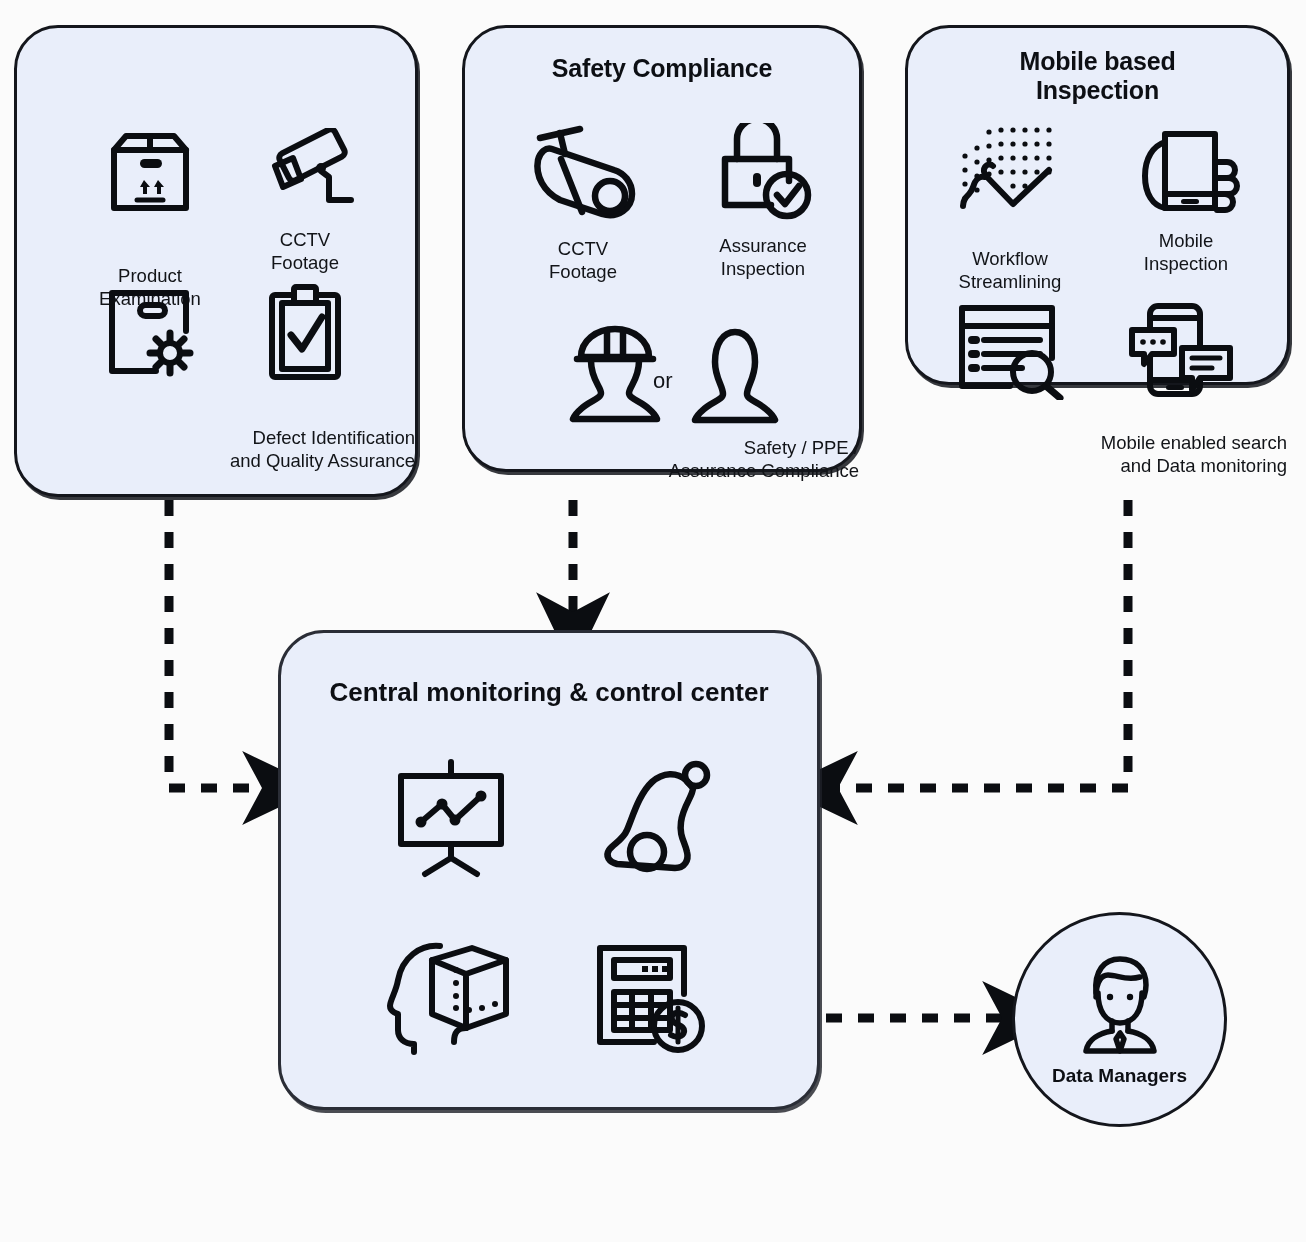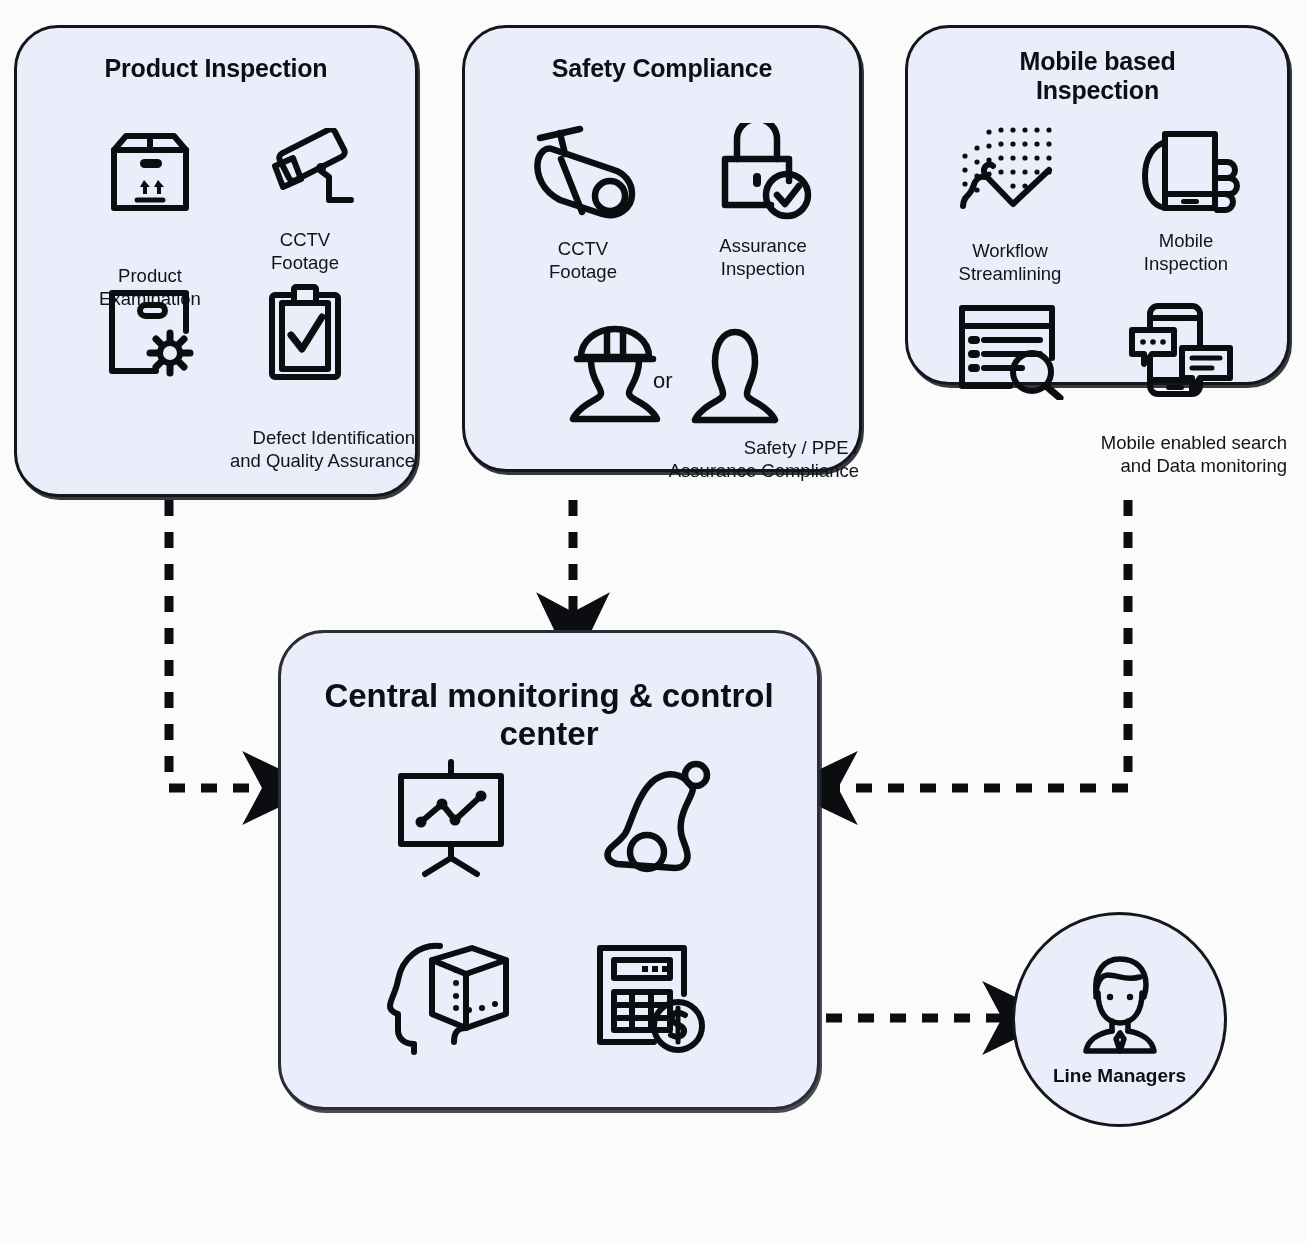--- a/index.html
+++ b/index.html
@@ -59,21 +59,21 @@
     background: #e9eefa;
     border: 3px solid #2a2d36;
     border-radius: 46px;
     box-shadow: 2px 3px 0 rgba(30,33,40,0.8);
   }
   .center-title {
     position: absolute;
     left: 0; right: 0;
     text-align: center;
     font-weight: bold;
-    font-size: 33px;
+    font-size: 26px;
     color: #0d0f14;
   }
   .circle-node {
     position: absolute;
     box-sizing: border-box;
     border: 3px solid #14161c;
     border-radius: 50%;
     background: #e9eefa;
     display: flex;
     flex-direction: column;
@@ -116,21 +116,20 @@
     <g>
       <path d="M1128,500 L1128,788 L838,788" fill="none" stroke="#0b0d11" stroke-width="9" stroke-dasharray="16,16" marker-end="url(#ah)"></path>
     </g>
 
     <g>
       <path d="M826,1018 L1002,1018" fill="none" stroke="#0b0d11" stroke-width="9" stroke-dasharray="16,16" marker-end="url(#ah)"></path>
     </g>
   </svg>
 
   <div class="panel" style="left:14px; top:25px; width:404px; height:472px;">
-    <div class="panel-title" style="position:absolute; left:0; right:0; top:26px;">Product Inspection</div>
 
     <div class="icon-cell" style="left:58px; top:100px; width:150px;gap:36px;">
       <span class="glyph">
         <svg width="92" height="88" viewBox="0 0 92 88">
           <g fill="none" stroke="#0b0d11" stroke-width="6" stroke-linejoin="round" stroke-linecap="round">
             <path d="M10,22 L10,80 L82,80 L82,22"></path>
             <path d="M10,22 L22,8 L70,8 L82,22 Z"></path>
             <path d="M46,8 L46,22"></path>
             <rect x="36" y="31" width="22" height="9" rx="4.5" fill="#0b0d11" stroke="none"></rect>
             <path d="M33,72 L59,72" stroke-width="5"></path>
@@ -313,21 +312,21 @@
               <circle cx="98" cy="24" r="2.6"></circle>
               <circle cx="98" cy="38" r="2.6"></circle>
             <circle cx="98" cy="52" r="2.6"></circle>
           </g>
           <g fill="none" stroke="#0b0d11" stroke-width="6" stroke-linejoin="round" stroke-linecap="round">
             <path d="M42,46 C40,44 36,44 34,47 C32,50 33,54 36,57 L62,84 L98,50"></path>
             <path d="M34,57 C30,56 26,58 24,62 C22,66 22,70 18,74 C15,77 12,80 12,86"></path>
           </g>
         </svg>
       </span>
-      <div class="caption" style="margin-top:16px;text-align:center;">
+      <div class="caption" style="margin-top:24px;text-align:center;">
         <div>Workflow</div>
         <div>Streamlining</div>
       </div>
     </div>
 
     <div class="icon-cell" style="left:198px; top:92px; width:160px;">
       <span class="glyph">
         <svg width="110" height="100" viewBox="0 0 110 100">
           <g fill="none" stroke="#0b0d11" stroke-width="6" stroke-linejoin="round" stroke-linecap="round">
             <path d="M34,14 L84,14 L84,88 L34,88 Z"></path>
@@ -477,16 +476,16 @@
           <path d="M38,68 L38,78 M54,68 L54,78"></path>
           <path d="M38,78 C26,80 14,86 12,98 L80,98 C78,86 66,80 54,78"></path>
           <path d="M46,80 L42,86 L46,98 L50,86 Z"></path>
         </g>
         <g fill="#0b0d11">
           <circle cx="36" cy="44" r="3.2"></circle>
             <circle cx="56" cy="44" r="3.2"></circle>
         </g>
       </svg>
     </span>
-    <div class="circle-label">Line Managers</div>
+    <div class="circle-label">Data Managers</div>
   </div>
 
 </div>
 
 </body></html>

